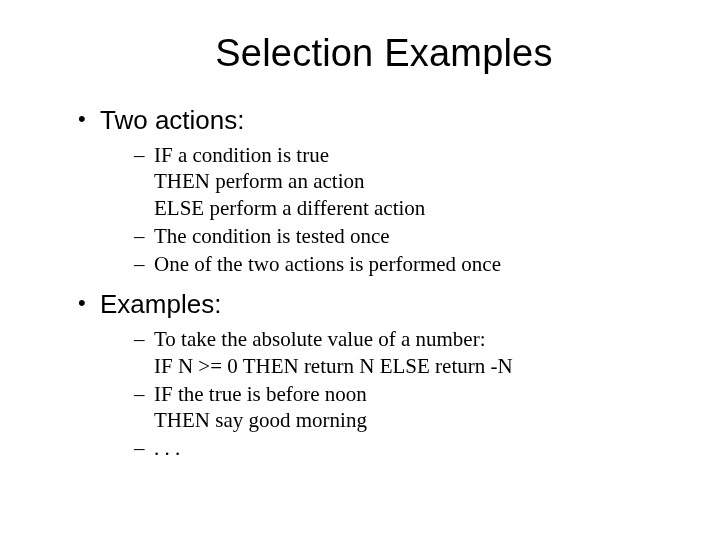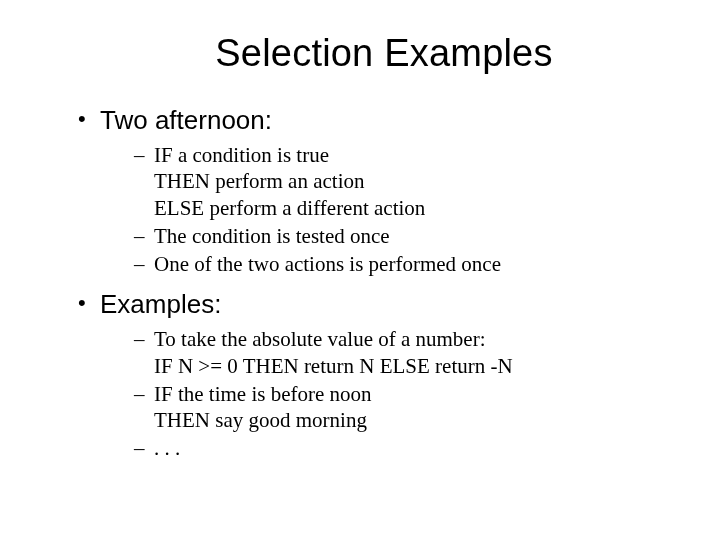--- a/index.html
+++ b/index.html
@@ -72,21 +72,21 @@
 </style>
 </head>
 <body>
 
 <div class="slide">
   <h1 class="title">Selection Examples</h1>
 
   <ul class="level1">
 
     <li>
-      <span>Two afternoon:</span>
+      <span>Two actions:</span>
       <ul class="level2">
         <li>
           <span class="sub-line">IF a condition is true</span>
           <span class="sub-line">THEN perform an action</span>
           <span class="sub-line">ELSE perform a different action</span>
         </li>
         <li>
           <span class="sub-line">The condition is tested once</span>
         </li>
         <li>
@@ -96,21 +96,21 @@
     </li>
 
     <li>
       <span>Examples:</span>
       <ul class="level2">
         <li>
           <span class="sub-line">To take the absolute value of a number:</span>
           <span class="sub-line">IF N &gt;= 0 THEN return N ELSE return -N</span>
         </li>
         <li>
-          <span class="sub-line">IF the time is before noon</span>
+          <span class="sub-line">IF the true is before noon</span>
           <span class="sub-line">THEN say good morning</span>
         </li>
         <li>
           <span class="sub-line">. . .</span>
         </li>
       </ul>
     </li>
 
   </ul>
 </div>

